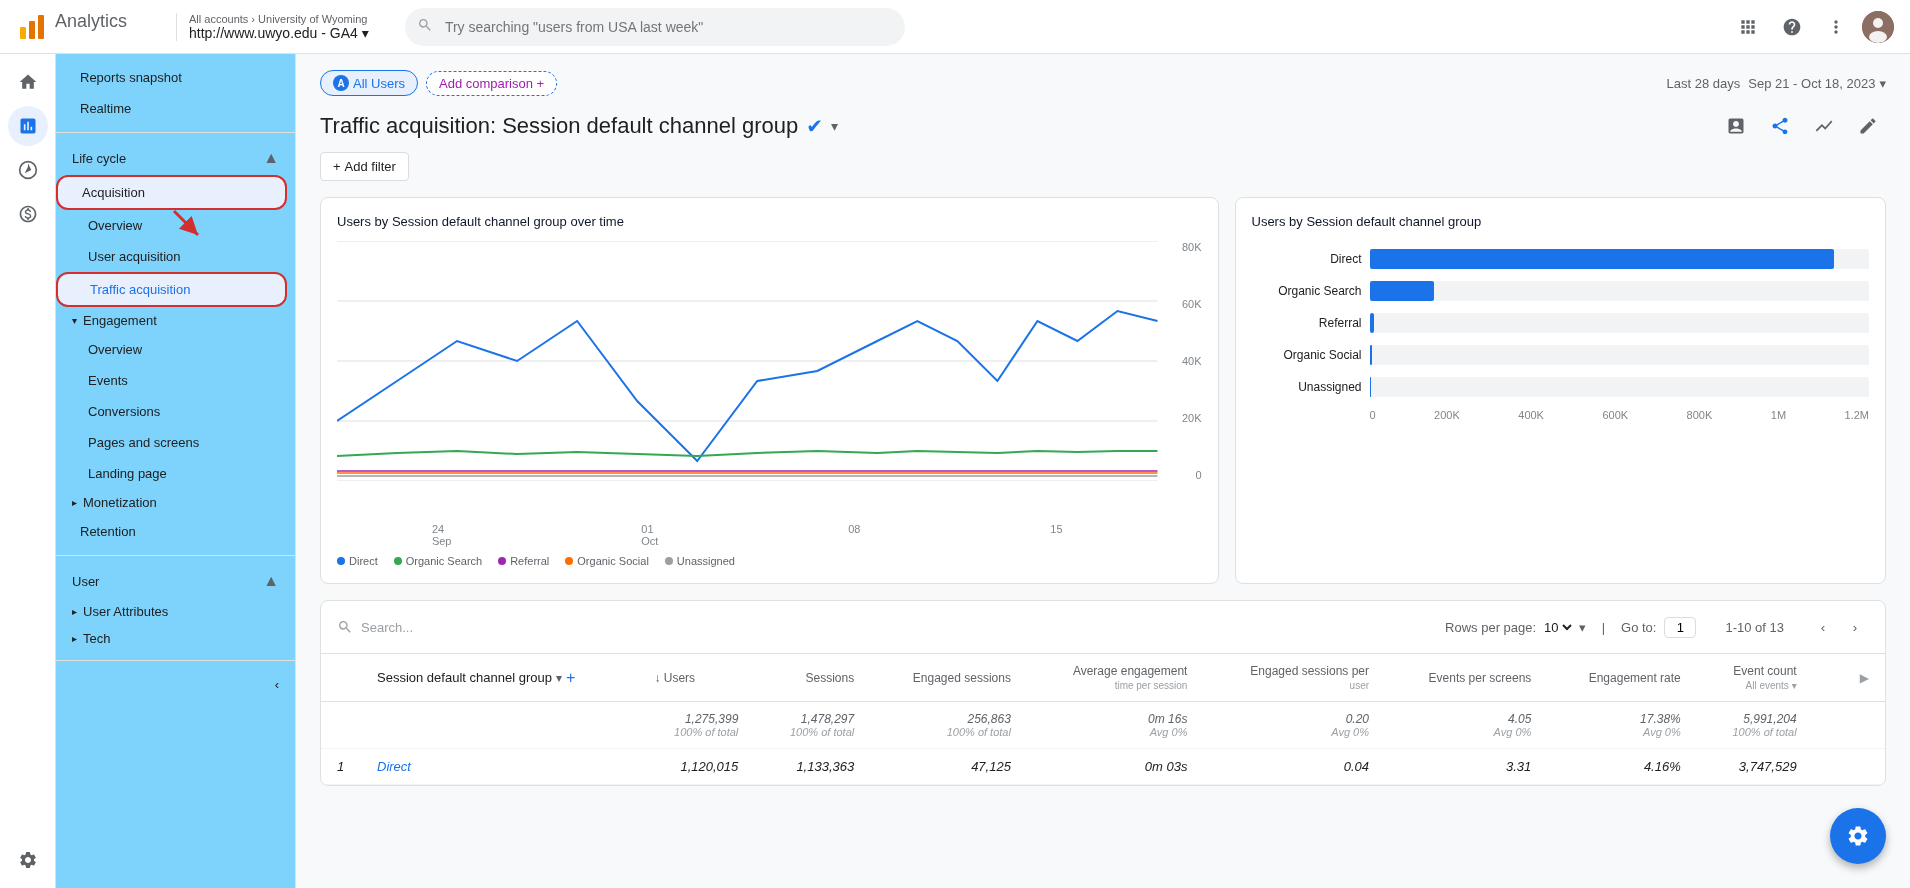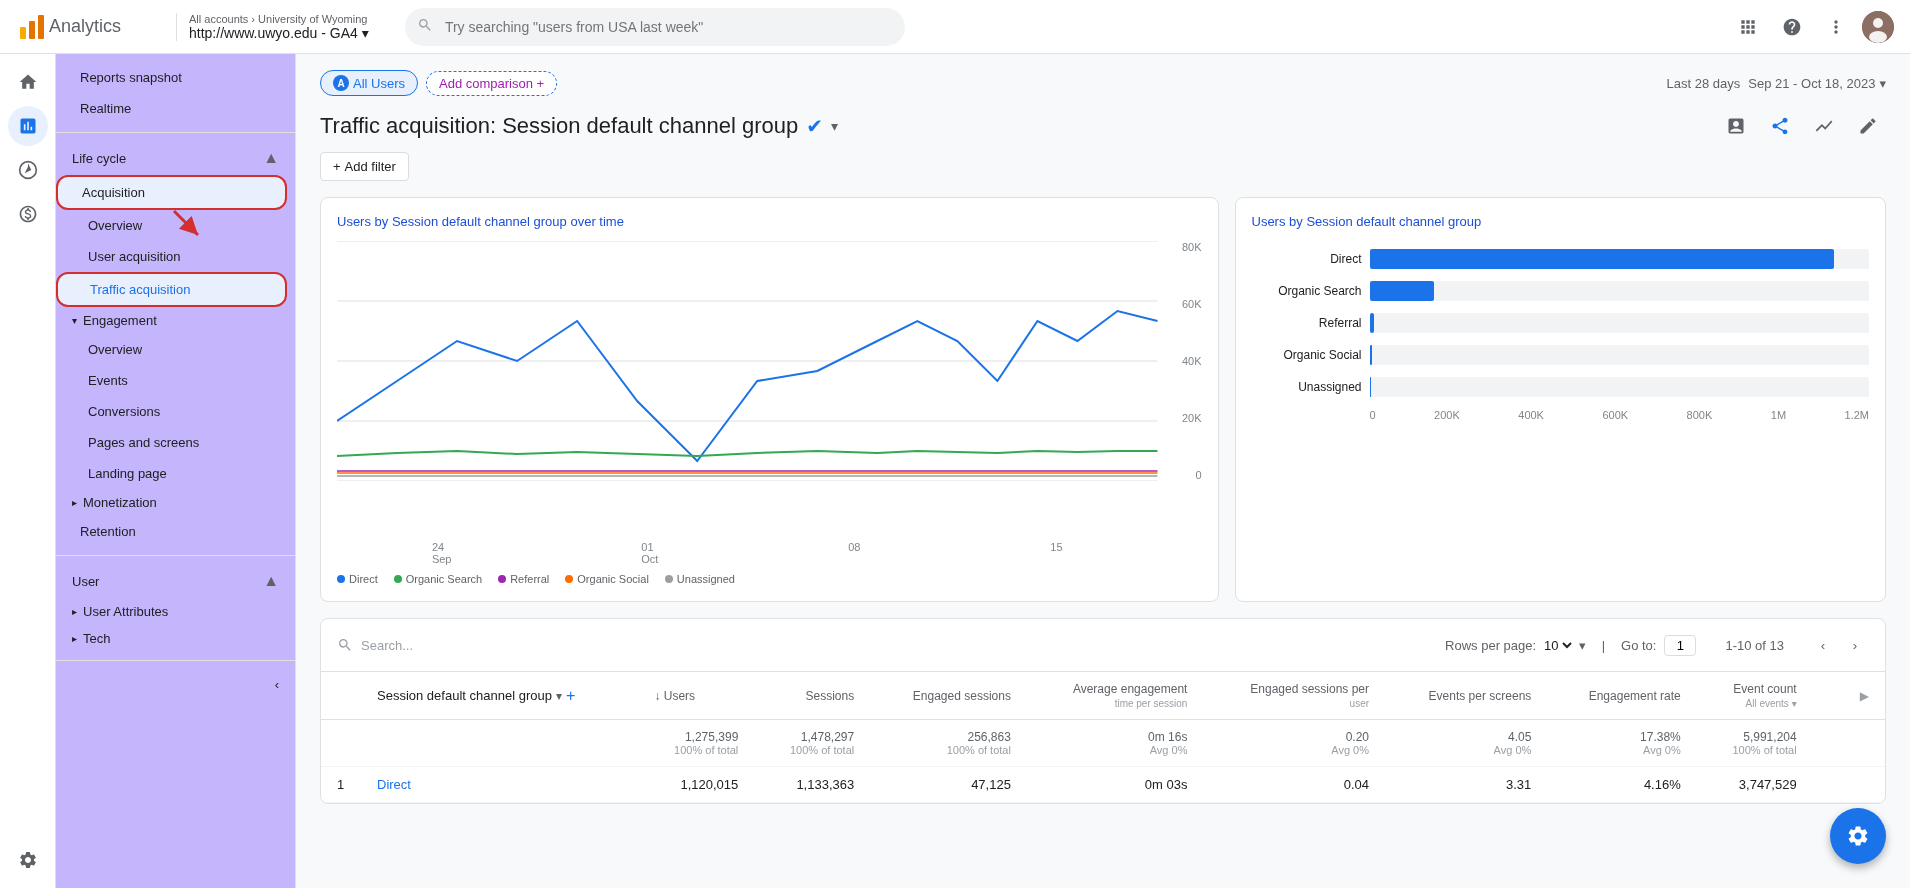--- a/index.html
+++ b/index.html
@@ -1,20 +1,20 @@
 <!DOCTYPE html>
 <html><head>
   <meta charset="utf-8">
   <style>
     * { box-sizing: border-box; margin: 0; padding: 0; }
     body { font-family: 'Google Sans', Arial, sans-serif; font-size: 13px; background: #f8f9fa; color: #202124; overflow-x: hidden; }
 
     
     .header { display: flex; align-items: center; height: 54px; background: #fff; border-bottom: 1px solid #e0e0e0; padding: 0 16px; gap: 12px; position: fixed; top: 0; left: 0; right: 0; z-index: 100; }
-    .header-logo { display: flex; align-items: center; gap: 1px; min-width: 140px; }
+    .header-logo { display: flex; gap: 7px; min-width: 140px; }
     .logo-icon { width: 32px; height: 32px; }
     .header-title { font-size: 18px; font-weight: 400; color: #5f6368; }
     .header-account { display: flex; flex-direction: column; margin-left: 8px; border-left: 1px solid #e0e0e0; padding-left: 12px; }
     .header-account-top { font-size: 11px; color: #5f6368; display: flex; align-items: center; gap: 4px; }
     .header-account-bottom { font-size: 14px; color: #202124; display: flex; align-items: center; gap: 4px; cursor: pointer; }
     .header-search { flex: 1; max-width: 500px; margin: 0 24px; }
     .search-wrap { position: relative; display: flex; align-items: center; }
     .search-wrap input { width: 100%; height: 38px; border: none; background: #f1f3f4; border-radius: 24px; padding: 0 16px 0 40px; font-size: 14px; color: #5f6368; outline: none; }
     .search-wrap .search-icon-wrap { position: absolute; left: 12px; color: #9aa0a6; }
     .header-actions { display: flex; align-items: center; gap: 8px; margin-left: auto; }
@@ -24,21 +24,21 @@
     
     .layout { display: flex; margin-top: 54px; height: calc(100vh - 54px); }
 
     
     .icon-sidebar { width: 56px; background: #fff; border-right: 1px solid #e0e0e0; display: flex; flex-direction: column; align-items: center; padding: 8px 0; gap: 4px; position: fixed; top: 54px; left: 0; bottom: 0; z-index: 90; }
     .icon-sidebar-btn { width: 40px; height: 40px; border-radius: 50%; border: none; background: transparent; cursor: pointer; display: flex; align-items: center; justify-content: center; color: #5f6368; font-size: 20px; }
     .icon-sidebar-btn.active { background: #e8f0fe; color: #1a73e8; }
     .icon-sidebar-bottom { margin-top: auto; }
 
     
-    .nav-sidebar { width: 240px; background: #c4b5fd; border-right: 1px solid #e0e0e0; overflow-y: auto; position: fixed; top: 54px; left: 56px; bottom: 0; z-index: 80; padding: 8px 0; }
+    .nav-sidebar { width: 240px; background: #7dd3fc; border-right: 1px solid #e0e0e0; overflow-y: auto; position: fixed; top: 54px; left: 56px; bottom: 0; z-index: 80; padding: 8px 0; }
     .nav-section-header { display: flex; align-items: center; justify-content: space-between; padding: 8px 16px; font-size: 13px; font-weight: 500; color: #202124; cursor: pointer; }
     .nav-item { display: flex; align-items: center; padding: 8px 16px 8px 24px; font-size: 13px; color: #202124; cursor: pointer; border-radius: 0 20px 20px 0; margin-right: 8px; }
     .nav-item.active { background: #e8f0fe; color: #1a73e8; font-weight: 500; }
     .nav-sub-item { padding-left: 32px; font-size: 13px; }
     .nav-group { display: flex; align-items: center; padding: 6px 16px; font-size: 13px; color: #202124; cursor: pointer; }
     .nav-group .triangle { margin-right: 6px; font-size: 10px; }
     .collapse-icon { font-size: 16px; color: #5f6368; }
     .nav-divider { height: 1px; background: #e0e0e0; margin: 8px 0; }
 
     
@@ -61,21 +61,21 @@
 
     
     .filter-bar { margin-bottom: 16px; }
     .filter-btn { display: flex; align-items: center; gap: 4px; padding: 6px 12px; border-radius: 4px; border: 1px solid #dadce0; background: #fff; cursor: pointer; font-size: 13px; color: #202124; }
 
     
     .charts-row { display: flex; gap: 16px; margin-bottom: 16px; }
     .chart-card { background: #fff; border-radius: 8px; border: 1px solid #e0e0e0; padding: 16px; }
     .chart-card-left { flex: 1.4; }
     .chart-card-right { flex: 1; }
-    .chart-title { font-size: 13px; color: #1d4ed8; margin-bottom: 12px; }
+    .chart-title { font-size: 13px; color: #0f172a; margin-bottom: 12px; }
     .chart-legend { display: flex; align-items: center; gap: 16px; margin-top: 8px; flex-wrap: wrap; }
     .legend-item { display: flex; align-items: center; gap: 4px; font-size: 11px; color: #5f6368; }
     .legend-dot { width: 8px; height: 8px; border-radius: 50%; display: inline-block; }
 
     
     .bar-chart-area { padding: 8px 0; }
     .bar-row { display: flex; align-items: center; margin-bottom: 12px; gap: 8px; }
     .bar-label { font-size: 12px; color: #202124; width: 110px; text-align: right; flex-shrink: 0; }
     .bar-track { flex: 1; height: 20px; background: #f1f3f4; border-radius: 2px; position: relative; }
     .bar-fill { height: 100%; background: #1a73e8; border-radius: 2px; }
@@ -87,21 +87,21 @@
     .table-search input { border: none; outline: none; font-size: 13px; color: #6d28d9; width: 200px; }
     .table-search input::placeholder { color: #9aa0a6; }
     .pagination-controls { display: flex; align-items: center; gap: 8px; font-size: 13px; color: #5f6368; }
     .rows-per-page { display: flex; align-items: center; gap: 4px; }
     .rows-select { border: none; background: transparent; font-size: 13px; color: #202124; cursor: pointer; }
     .page-nav { display: flex; align-items: center; gap: 4px; }
     .page-nav-btn { width: 28px; height: 28px; border-radius: 50%; border: none; background: transparent; cursor: pointer; display: flex; align-items: center; justify-content: center; color: #5f6368; }
     table { width: 100%; border-collapse: collapse; }
     th { padding: 10px 16px; text-align: right; font-size: 12px; font-weight: 500; color: #5f6368; border-bottom: 1px solid #e0e0e0; white-space: nowrap; cursor: pointer; }
     th:first-child, th:nth-child(2) { text-align: left; }
-    td { padding: 10px 16px; text-align: right; font-size: 13px; color: #202124; border-bottom: 1px solid #f1f3f4; }
+    td { padding: 10px 16px; text-align: right; font-size: 13px; color: #202124; border-bottom: 1px solid #f1f3f4; font-style: italic; }
     td:first-child, td:nth-child(2) { text-align: left; }
     .th-sort { display: flex; align-items: center; gap: 2px; }
     .th-with-sub { display: flex; flex-direction: column; align-items: flex-end; gap: 2px; }
     .th-sub { font-size: 10px; color: #9aa0a6; font-weight: 400; }
     .th-underline { text-decoration-style: dashed; text-underline-offset: 2px; }
     .totals-row td { color: #5f6368; font-size: 12px; }
     .data-row td { }
     .col-plus-btn { background: transparent; border: none; cursor: pointer; color: #1a73e8; font-size: 16px; }
     .channel-select { display: flex; align-items: center; gap: 4px; font-size: 13px; font-weight: 500; color: #202124; }
     .dropdown-arrow { font-size: 12px; color: #5f6368; cursor: pointer; }
@@ -368,21 +368,21 @@
 
           <div style="width:44px;display:flex;flex-direction:column;justify-content:space-between;align-items:flex-end;font-size:11px;color:#80868b;padding-bottom:0px;height:240px;">
             <span>80K</span>
             <span>60K</span>
             <span>40K</span>
             <span>20K</span>
             <span>0</span>
           </div>
         </div>
 
-        <div style="display:flex;justify-content:space-around;font-size:11px;color:#80868b;margin-top:20px;padding-right:44px;">
+        <div style="display:flex;justify-content:space-around;font-size:11px;color:#80868b;margin-top:2px;padding-right:44px;">
           <span>24<br>Sep</span>
           <span>01<br>Oct</span>
           <span>08</span>
           <span>15</span>
         </div>
 
         <div class="chart-legend">
           <div class="legend-item">
             <span class="legend-dot" style="background:#1a73e8;"></span>
             <span>Direct</span>

